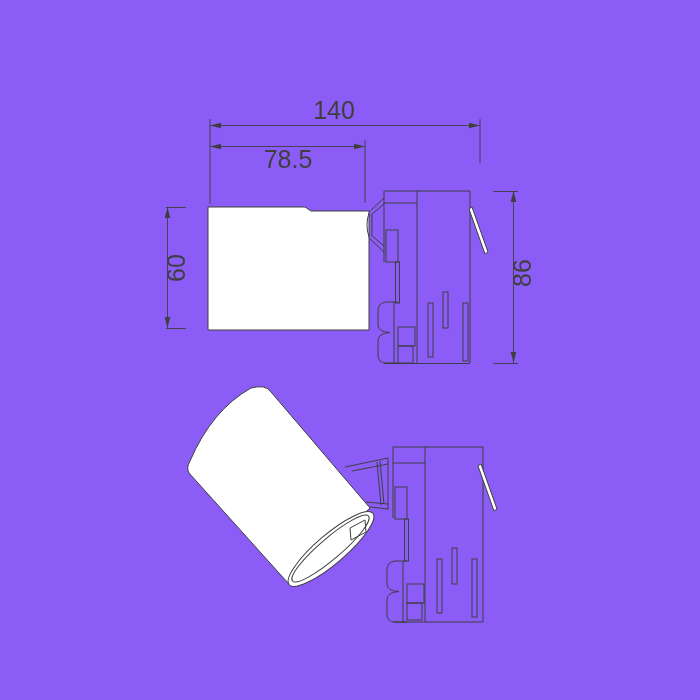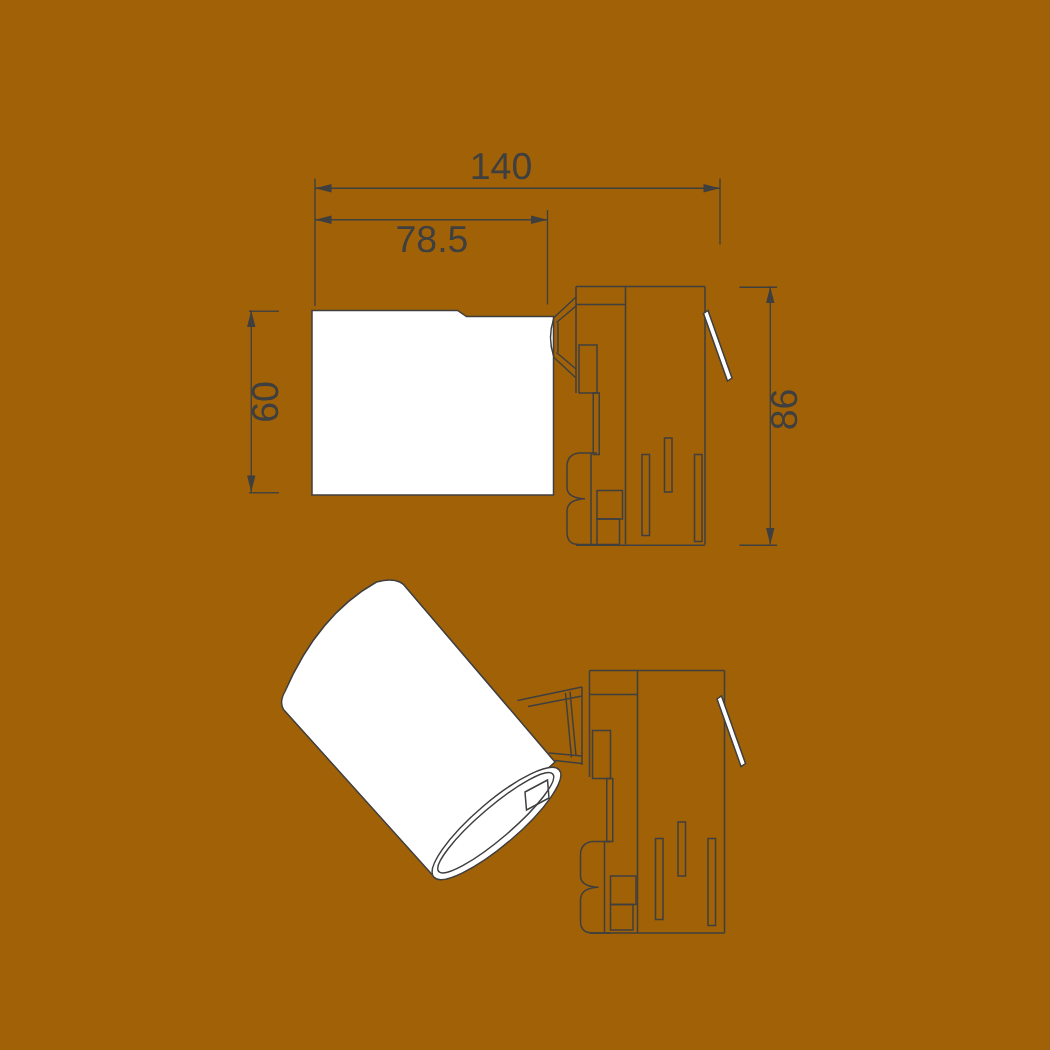--- a/index.html
+++ b/index.html
@@ -7,21 +7,21 @@
     padding: 0;
     width: 700px;
     height: 700px;
     background: #ffffff;
     overflow: hidden;
   }
   .stage {
     width: 700px;
     height: 700px;
     position: relative;
-    background: #a16207;
+    background: #8b5cf6;
   }
   svg { display: block; }
   .ln {
     fill: none;
     stroke: var(--ln, #3f3f3f);
     stroke-width: 1;
     stroke-linecap: butt;
     stroke-linejoin: miter;
   }
   .ln-fill {

